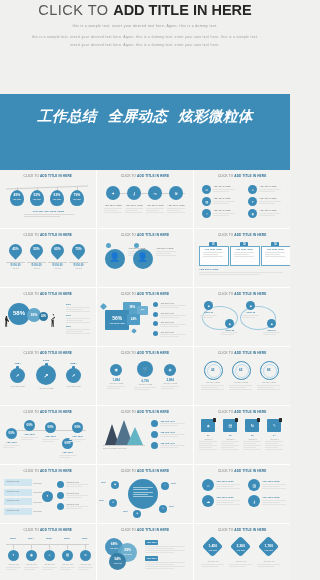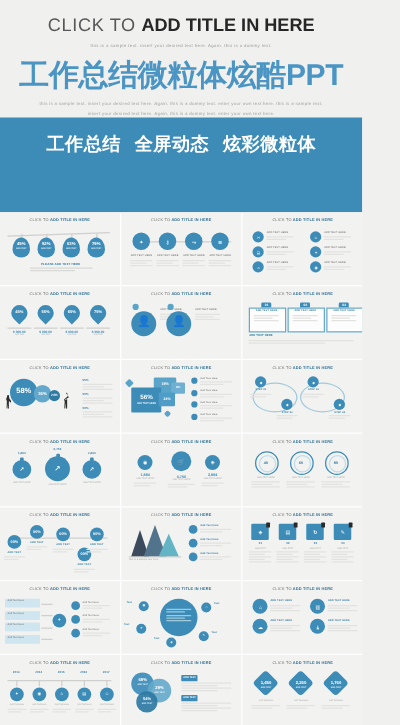--- a/index.html
+++ b/index.html
@@ -7,21 +7,21 @@
     width:290px;height:580px;overflow:hidden;
     background:#f0f0ef;
     font-family:"Liberation Sans","DejaVu Sans",sans-serif;
     -webkit-font-smoothing:antialiased;
   }
   .page{position:relative;width:290px;height:580px;overflow:hidden;background:#f0f0ef;}
 
   
   .hero{position:relative;width:290px;height:170px;background:#f0f0ef;overflow:hidden;}
   .hero-eyebrow{
-    text-align:center;padding-top:14px;
+    text-align:center;padding-top:3px;
     font-size:14.5px;letter-spacing:.2px;color:#3a3a3a;line-height:1;
     white-space:nowrap;
   }
   .hero-eyebrow .lt{font-weight:300;color:#575757;letter-spacing:.5px;}
   .hero-eyebrow .bd{font-weight:700;color:#262626;letter-spacing:0px;}
   .hero-sub1{
     text-align:center;margin-top:6px;
     font-size:2.6px;color:#9a9a9a;letter-spacing:.25px;
     transform:scale(1.32);transform-origin:center top;
     white-space:nowrap;
@@ -41,20 +41,21 @@
   .band{
     position:absolute;left:0;top:94px;width:290px;height:76px;
     background:#3d8cb8;
   }
   .band-inner{
     padding-top:11px;text-align:center;color:#fff;
   }
   .band-line{
     font-size:14.5px;font-weight:700;line-height:1.52;letter-spacing:.4px;
     white-space:nowrap;
+    font-style:italic;
   }
   .band-line .gap{display:inline-block;width:11px;}
 
   
   .grid{
     position:absolute;left:0;top:170px;width:290px;
     display:grid;grid-template-columns:repeat(3,1fr);
     gap:1.5px;background:#ffffff;
   }
   .thumb{
@@ -99,21 +100,20 @@
 <div class="page">
 
   <div class="hero">
 
     <div class="hero-eyebrow">
       <span class="lt">CLICK TO </span><span class="bd">ADD TITLE IN HERE</span>
     </div>
 
     <div class="hero-sub1">this is a sample text. insert your desired text here. Again. this is a dummy text.</div>
 
-    <div class="hero-title">工作总结微粒体炫酷PPT</div>
 
     <div class="hero-desc">
       <div>this is a sample text. insert your desired text here. Again. this is a dummy text. enter your own text here. this is a sample text.</div>
       <div>insert your desired text here. Again. this is a dummy text. enter your own text here.</div>
     </div>
 
     <div class="band">
       <div class="band-inner">
         <div class="band-line">
           <span>工作总结</span><span class="gap"></span><span>全屏动态</span><span class="gap"></span><span>炫彩微粒体</span>

